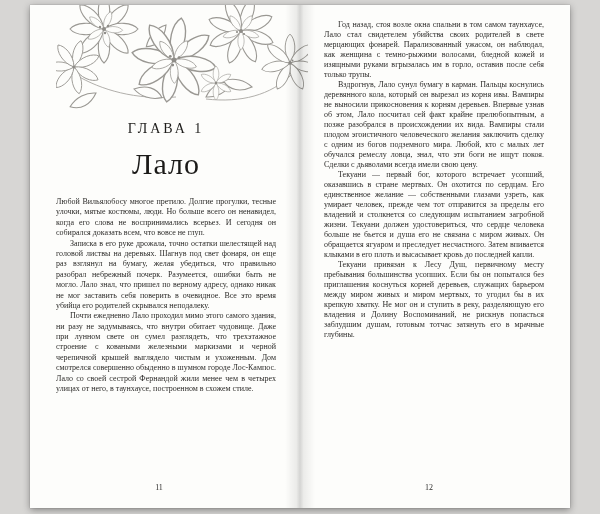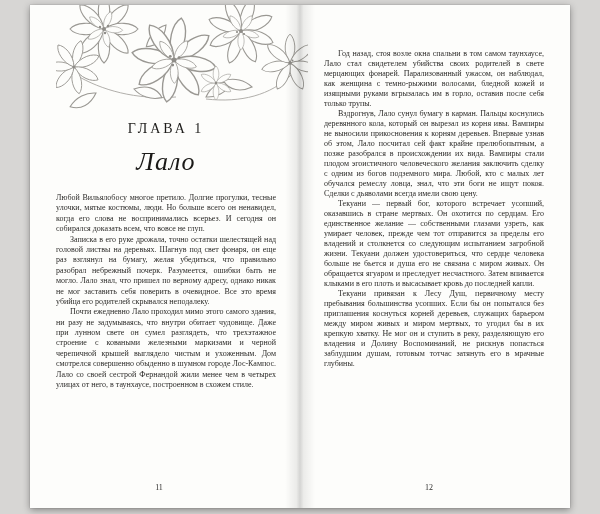--- a/index.html
+++ b/index.html
@@ -23,41 +23,40 @@
     background:linear-gradient(to right, rgba(0,0,0,0) 0%, rgba(0,0,0,.07) 38%, rgba(0,0,0,.16) 50%, rgba(0,0,0,.07) 62%, rgba(0,0,0,0) 100%);
     pointer-events:none;z-index:5;
   }
   .page{
     width:50%;height:100%;
     position:relative;
     box-sizing:border-box;
     color:#2b2a28;
   }
   .page-left{padding:0 24px 0 26px;}
-  .page-right{padding:44px 26px 0 24px;}
+  .page-right{padding:15px 26px 0 24px;}
   .floral{
     display:block;
     width:252px;height:112px;
     margin:0 auto 4px auto;
   }
   .chapter-label{
     text-align:center;
     font-size:14px;
     letter-spacing:3px;
     color:#1e1d1b;
     margin-top:2px;
   }
   .chapter-title{
     text-align:center;
-    font-size:26px;
+    font-size:30px;
     font-weight:400;
     color:#1b1a18;
     margin:10px 0 16px 0;
     letter-spacing:1px;
-    font-style:italic;
   }
   .bodycopy p{
     margin:0;
     font-size:8px;
     line-height:1.3;
     text-align:justify;
     color:#2b2a28;
   }
   .page-right .bodycopy p{line-height:1.25;}
   .bodycopy p.indent{text-indent:14px;}

